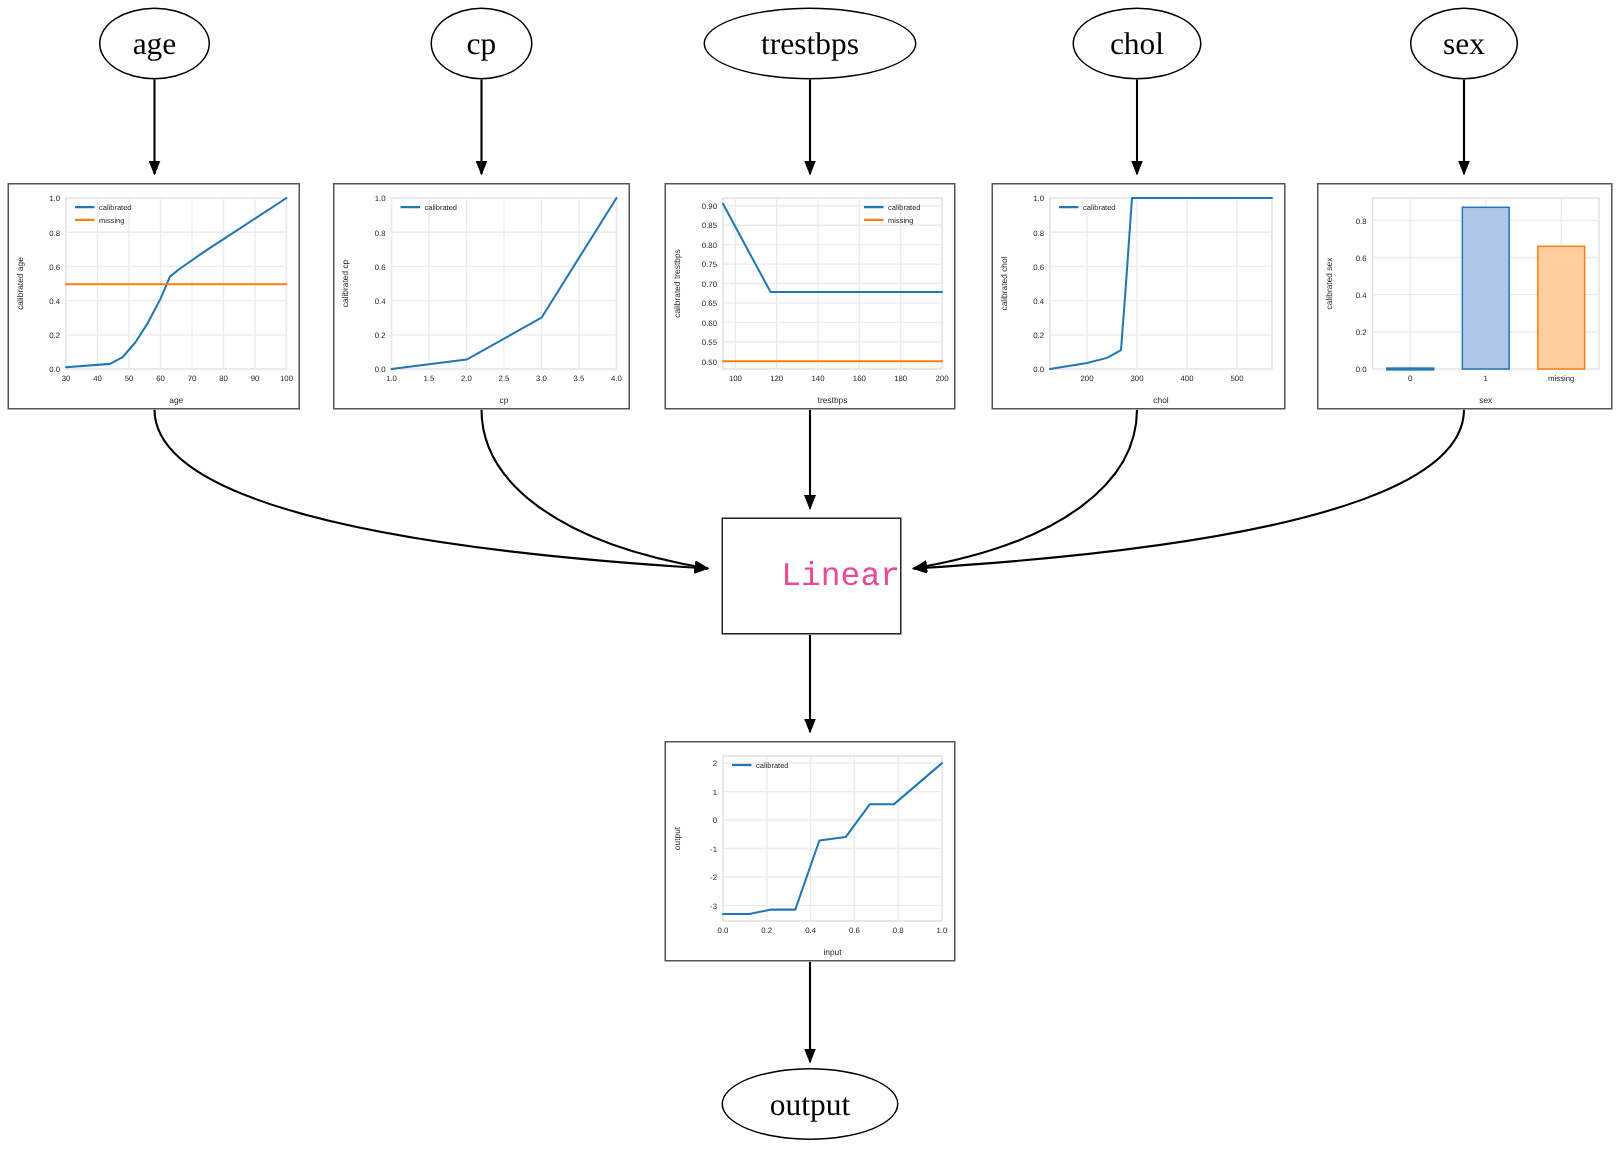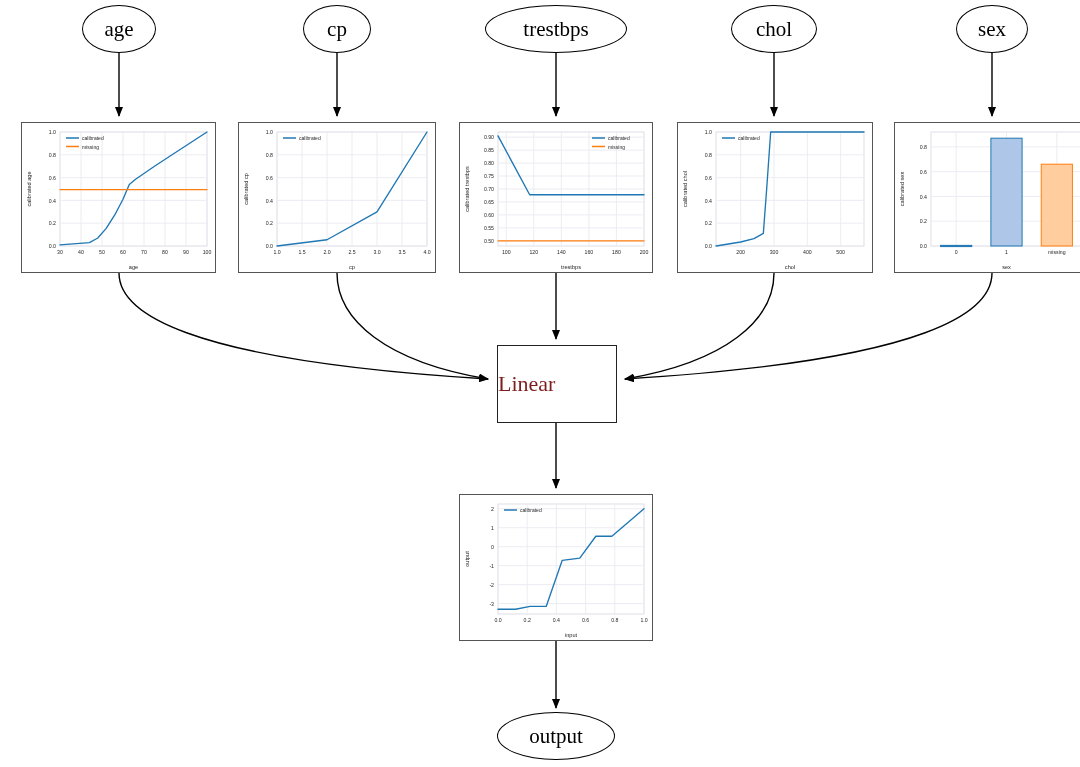--- a/index.html
+++ b/index.html
@@ -9,21 +9,21 @@
   }
   body {
     width: 1080px;
     height: 767px;
     position: relative;
     font-family: "Liberation Serif", serif;
     overflow: hidden;
   }
   #canvas {
     position: absolute;
-    left: 16px; top: 0;
+    left: 0; top: 0;
     width: 920px;
     height: 767px;
   }
   .node-ellipse {
     position: absolute;
     border: 1.2px solid #000;
     border-radius: 50%;
     background: #fff;
     display: flex;
     align-items: center;
@@ -31,23 +31,23 @@
     font-family: "Liberation Serif", serif;
     color: #000;
     box-sizing: border-box;
   }
   .node-box {
     position: absolute;
     border: 1.4px solid #222;
     background: #fff;
     display: flex;
     align-items: center;
-    justify-content: flex-start;
-    font-family: Liberation Serif, serif;
-    color: #7f1d1d;
+    justify-content: flex-end;
+    font-family: Liberation Mono, monospace;
+    color: #ec4899;
     box-sizing: border-box;
   }
   .plot-frame {
     position: absolute;
     border: 1.3px solid #555;
     background: #fff;
     box-sizing: border-box;
   }
   .plot-frame svg { display: block; }
   .edges {

